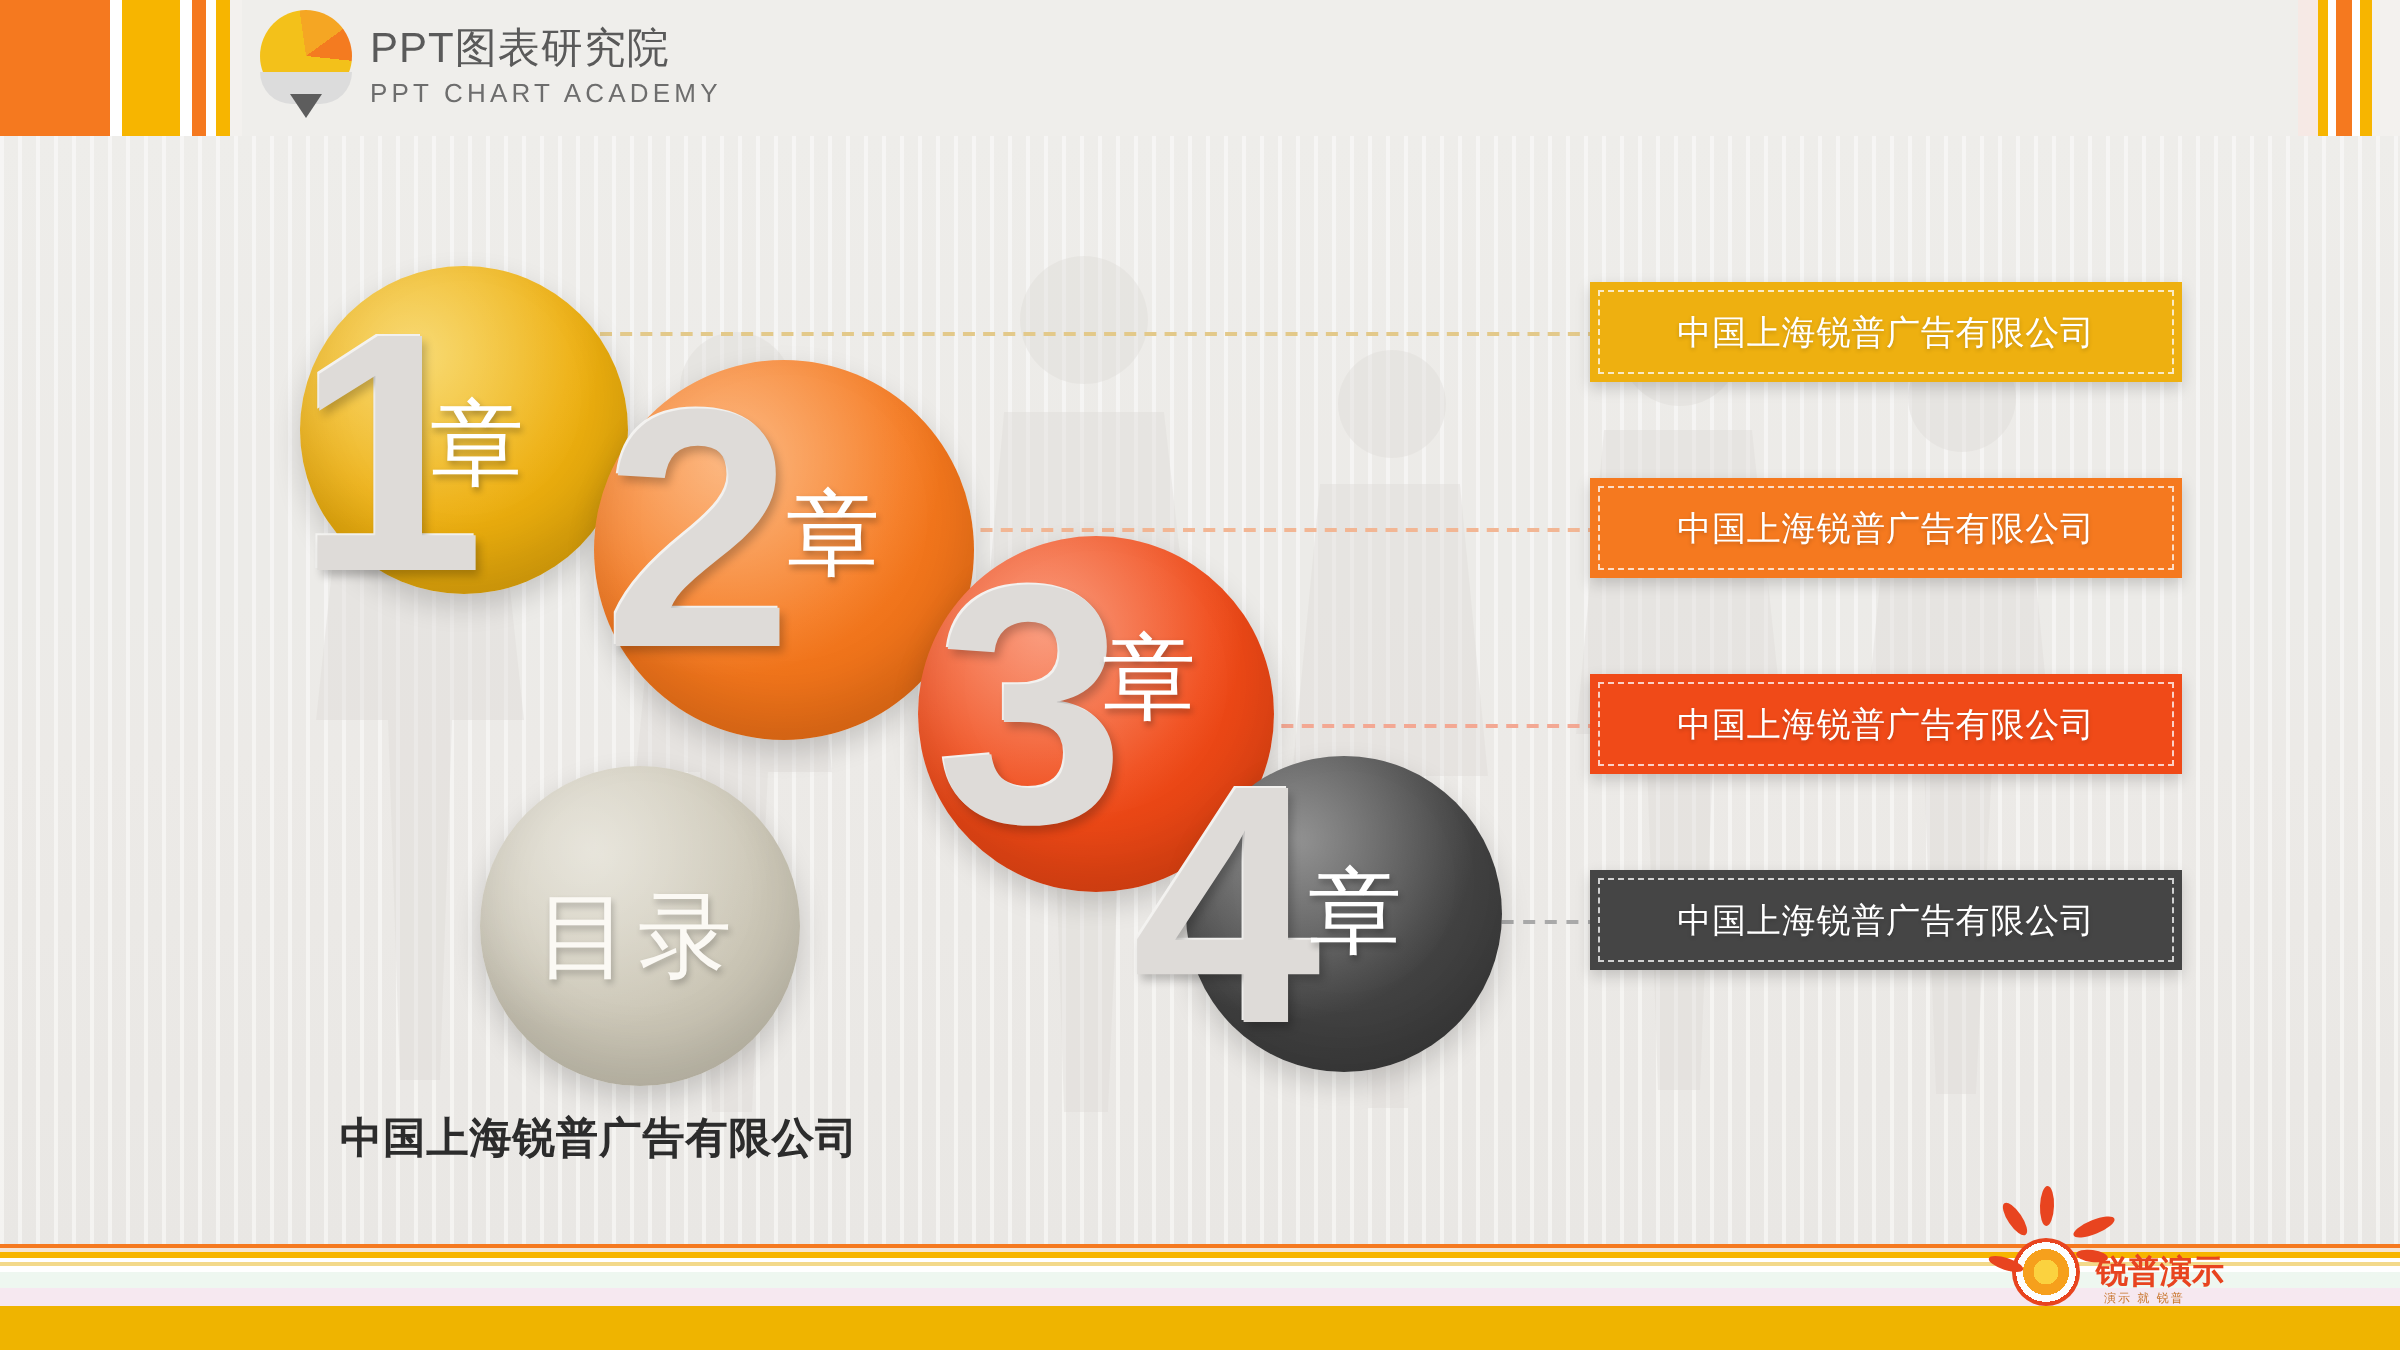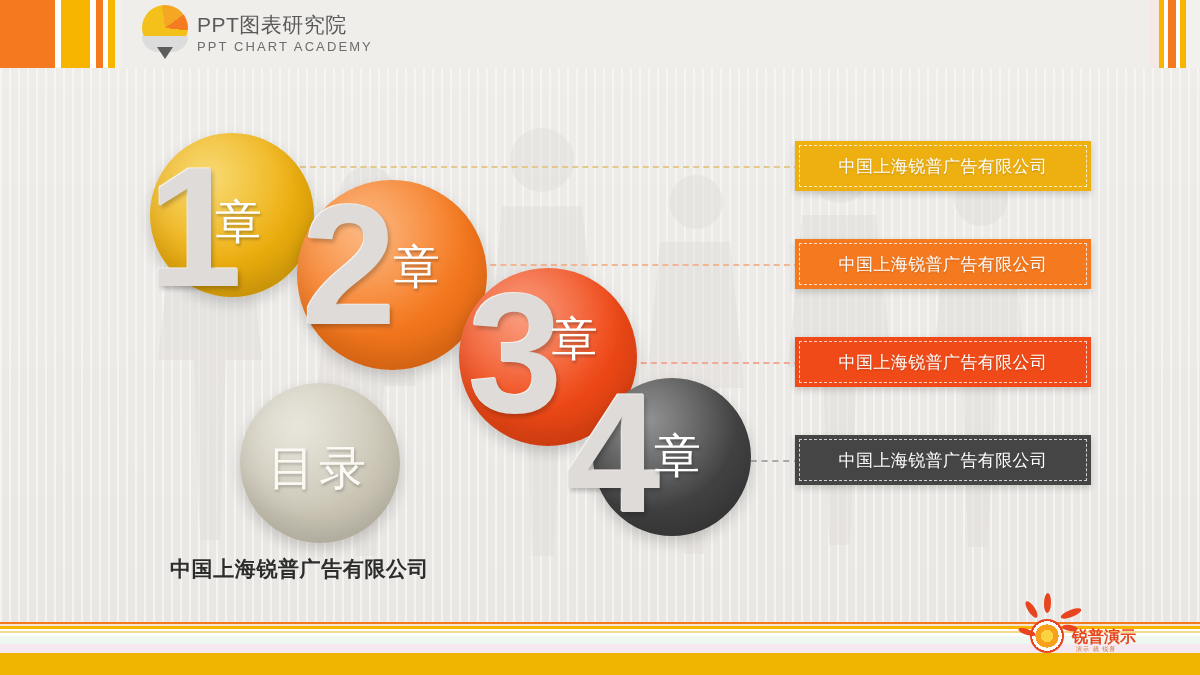--- a/index.html
+++ b/index.html
@@ -27,21 +27,21 @@
   .watermark{ position:absolute; left:90px; top:80px; width:1010px; height:500px; opacity:.40; }
 
   
   .topbar{ position:absolute; left:0; top:0; width:1200px; height:68px; background:#efeeeb; }
   .tl-stripes{ position:absolute; left:0; top:0; height:68px; display:flex; }
   .tl-stripes i{ display:block; height:68px; }
 
   .tr-stripes{ position:absolute; right:0; top:0; height:68px; display:flex; }
   .tr-stripes i{ display:block; height:68px; }
 
-  .logo-wrap{ position:absolute; left:142px; top:5px; display:flex; align-items:center; gap:9px; }
+  .logo-wrap{ position:absolute; left:130px; top:5px; display:flex; align-items:center; gap:9px; }
   .logo-mark{ position:relative; width:46px; height:56px; }
   .logo-pin{
     position:absolute; left:0; top:0; width:46px; height:46px; border-radius:50%;
     background:conic-gradient(from -8deg,#f5a623 0deg 62deg,#f47b20 62deg 104deg,#f3c11a 104deg 360deg);
   }
   .logo-pin:after{
     content:""; position:absolute; left:0; bottom:-1px; width:46px; height:16px;
     background:#dcdcdc; border-bottom-left-radius:23px; border-bottom-right-radius:23px;
   }
   .logo-tip{
@@ -99,21 +99,21 @@
   .footnote{
     position:absolute; left:170px; top:555px; font-size:21px; font-weight:bold;
     color:#2c2c2c; letter-spacing:.6px;
   }
 
   
   .bottombar{ position:absolute; left:0; bottom:0; width:1200px; height:70px; }
   .bottombar .hstripes{ position:absolute; left:0; bottom:0; width:1200px; }
   .bottombar .hstripes i{ display:block; width:100%; }
 
-  .sun-logo{ position:absolute; right:60px; bottom:22px; width:118px; height:46px; }
+  .sun-logo{ position:absolute; right:84px; bottom:22px; width:118px; height:46px; }
   .sun-core{
     position:absolute; left:8px; bottom:0; width:34px; height:34px; border-radius:50%;
     background:radial-gradient(circle at 50% 50%, #fbd23f 0 26%, #f6a01c 26% 48%, #fdfdfd 48% 62%, #e8441f 62% 100%);
   }
   .ray{ position:absolute; background:#e8441f; border-radius:50%; }
   .sun-text{
     position:absolute; left:50px; bottom:8px; font-size:16px; font-weight:bold; color:#e8441f;
     letter-spacing:0; line-height:1;
   }
   .sun-sub{

